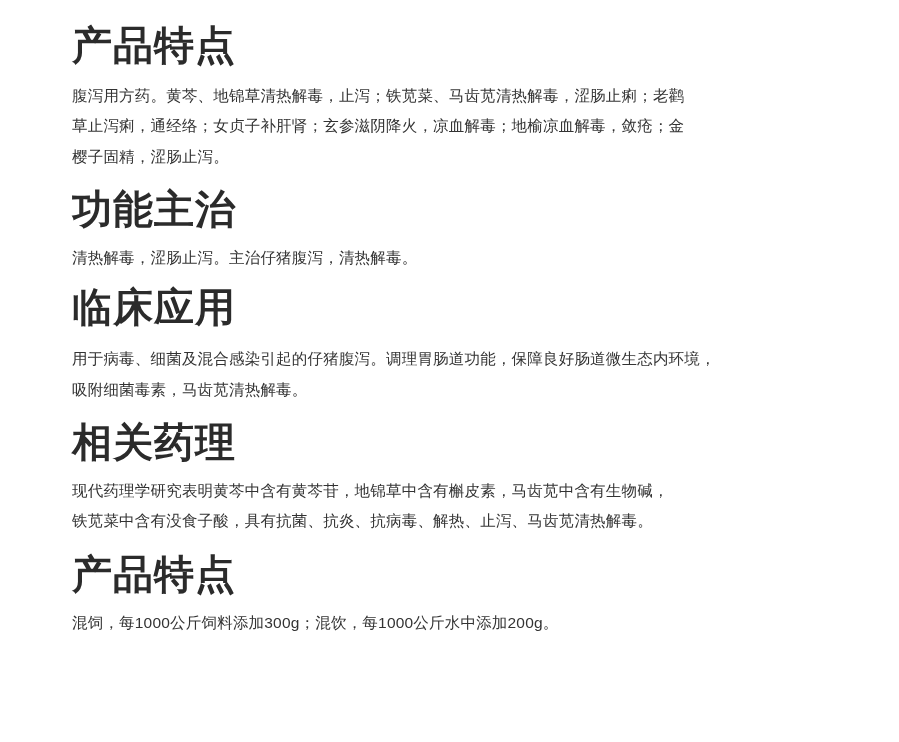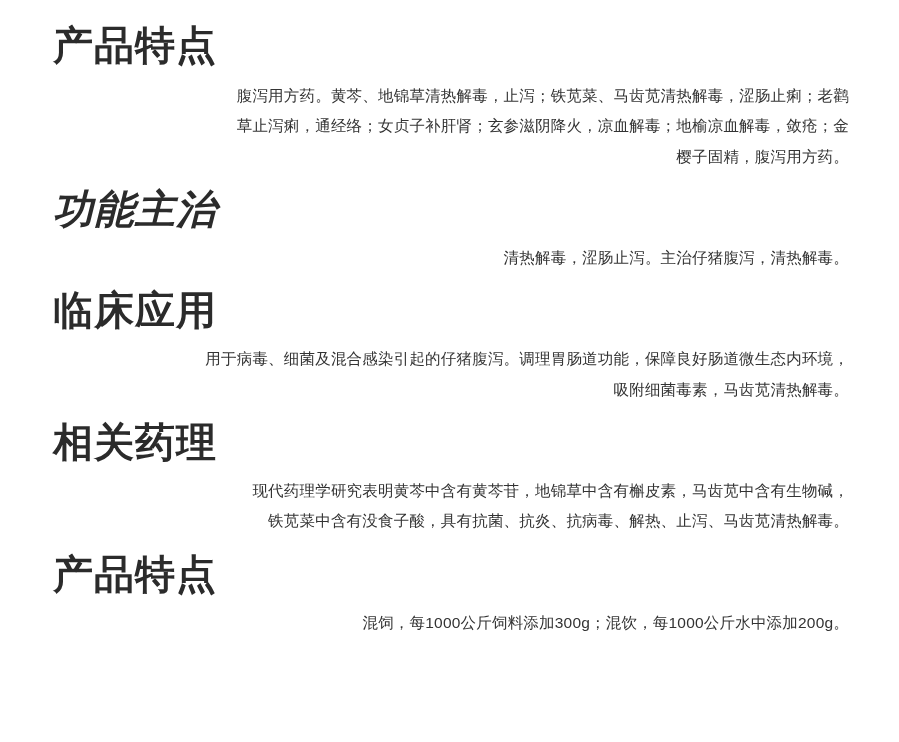--- a/index.html
+++ b/index.html
@@ -11,21 +11,21 @@
     height: 742px;
     background: #ffffff;
     font-family: "Liberation Sans", "DejaVu Sans", sans-serif;
     color: #222222;
     overflow: hidden;
   }
   .page {
     width: 899px;
     height: 617px;
     box-sizing: border-box;
-    padding: 22px 50px 0 53px;
+    padding: 22px 50px 0 72px;
     background: #ffffff;
   }
   .section {
     margin-bottom: 4px;
   }
   .section-title {
     font-size: 40px;
     line-height: 1.18;
     font-weight: bold;
     color: #2b2b2b;
@@ -33,47 +33,46 @@
     margin: 0 0 10px 0;
     font-family: "Liberation Sans", "DejaVu Sans", sans-serif;
   }
   .section-body {
     font-size: 15.5px;
     line-height: 1.95;
     color: #333333;
     margin: 0;
     letter-spacing: 0.2px;
     max-width: 800px;
-    text-align: right;
   }
   .section-body p {
     margin: 0;
   }
   .sec-1 { margin-bottom: 14px; }
   .sec-1 .section-title { margin-bottom: 12px; }
   .sec-2 { margin-bottom: 14px; }
-  .sec-2 .section-title { margin-top: 6px; font-style: italic; }
+  .sec-2 .section-title { margin-top: 6px; }
   .sec-3 { margin-bottom: 14px; }
-  .sec-3 .section-title { margin-top: 12px; }
+  .sec-3 .section-title { margin-top: 12px; font-family: Liberation Mono, monospace; }
   .sec-4 { margin-bottom: 14px; }
   .sec-4 .section-title { margin-top: 6px; }
   .sec-5 { margin-bottom: 0; }
   .sec-5 .section-title { margin-top: 6px; }
 </style>
 </head>
 <body>
 
 <div class="page">
 
   <div class="section sec-1">
     <h2 class="section-title">产品特点</h2>
     <div class="section-body">
       <p>腹泻用方药。黄芩、地锦草清热解毒，止泻；铁苋菜、马齿苋清热解毒，涩肠止痢；老鹳</p>
       <p>草止泻痢，通经络；女贞子补肝肾；玄参滋阴降火，凉血解毒；地榆凉血解毒，敛疮；金</p>
-      <p>樱子固精，腹泻用方药。</p>
+      <p>樱子固精，涩肠止泻。</p>
     </div>
   </div>
 
   <div class="section sec-2">
     <h2 class="section-title">功能主治</h2>
     <div class="section-body">
       <p>清热解毒，涩肠止泻。主治仔猪腹泻，清热解毒。</p>
     </div>
   </div>
 

